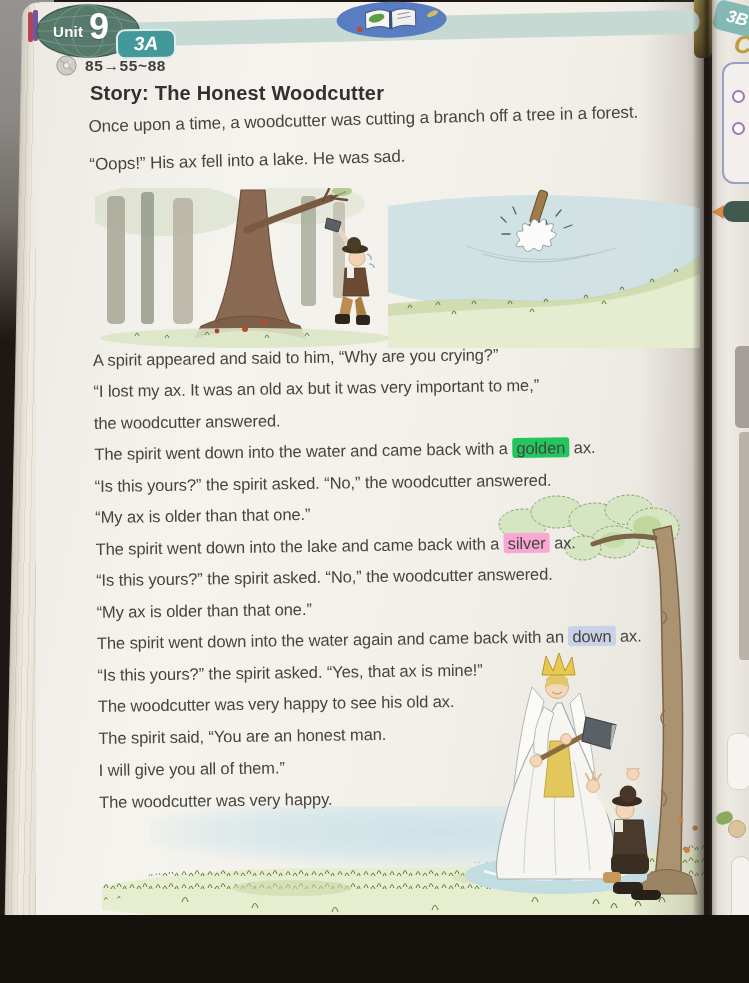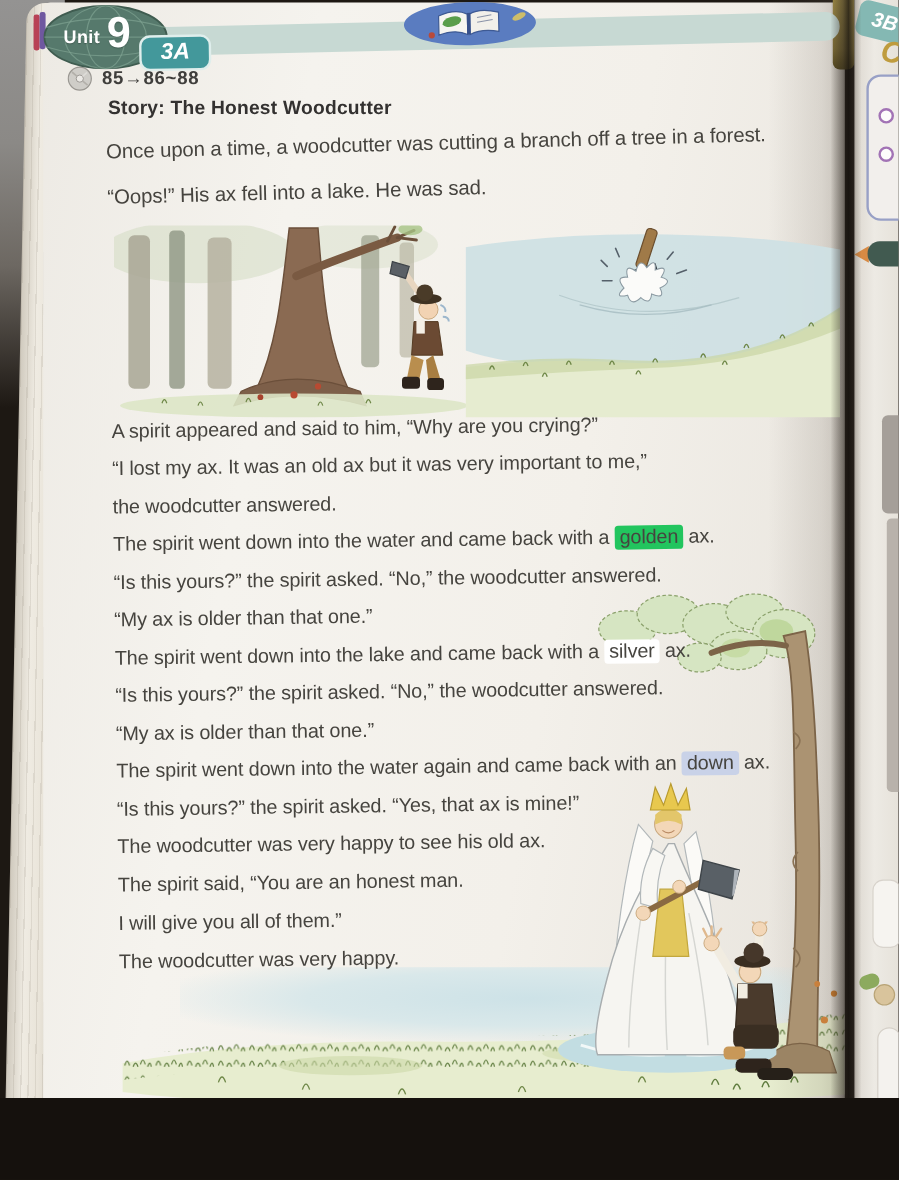--- a/index.html
+++ b/index.html
@@ -40,31 +40,31 @@
     font-size:15px;letter-spacing:.3px;text-shadow:0 1px 1px rgba(0,0,0,.25);}
   .unit-badge .txt-num{position:absolute;left:53px;top:2px;color:#fff;font-weight:bold;font-size:36px;
     text-shadow:0 1px 1px rgba(0,0,0,.25);}
   .level-pill{position:absolute;left:116px;top:29px;width:60px;height:30px;z-index:8;
     background:#43989b;border:2px solid #dfeeec;border-radius:9px;box-sizing:border-box;
     display:flex;align-items:center;justify-content:center;
     color:#fff;font-weight:bold;font-style:italic;font-size:19px;transform:rotate(-1deg);}
   .audio-row{position:absolute;left:56px;top:55px;z-index:6;display:flex;align-items:center;gap:8px;}
   .audio-text{font-size:15.5px;font-weight:bold;color:#3f3e3c;letter-spacing:.6px;}
   
-  .title{position:absolute;left:90px;top:82px;z-index:6;font-size:16px;font-weight:bold;
+  .title{position:absolute;left:90px;top:82px;z-index:6;font-size:20px;font-weight:bold;
     color:#333130;letter-spacing:.2px;}
   .intro{position:absolute;left:88px;top:108px;z-index:6;font-size:17px;color:#46443f;
     line-height:38px;white-space:nowrap;transform:rotate(-1.5deg);transform-origin:left top;
     letter-spacing:-0.1px;}
   .story{position:absolute;left:88px;top:0;z-index:6;font-size:16.5px;color:#46443f;
     transform:rotate(-0.8deg);transform-origin:left top;letter-spacing:-0.1px;}
   .sl{position:absolute;left:0;white-space:nowrap;}
   .hl{padding:1px 4px;border-radius:3px;}
   .hl-gold{background:#22c55e;}
-  .hl-silver{background:#ffffff;}
+  .hl-silver{background:#f9a8d4;}
   .hl-iron{background:#c9d2e8;}
   
   .illus{position:absolute;z-index:3;}
   .waterband{position:absolute;left:150px;top:806px;width:530px;height:62px;z-index:2;
     background:radial-gradient(ellipse at 55% 42%,#cde2e7 0%,#d9e8ea 45%,rgba(246,244,240,0) 78%);}
   
   .pagenum{position:absolute;left:365px;top:918px;width:46px;height:56px;z-index:7;
     background:#514f4b;border-radius:17px 17px 11px 11px;text-align:center;
     box-shadow:0 0 0 2px rgba(60,56,52,.35);}
   .pagenum .num{color:#fff;font-size:21px;font-weight:bold;margin-top:7px;}
@@ -143,21 +143,21 @@
   <div class="level-pill">3A</div>
 
   <div class="audio-row">
     <svg width="21" height="21" viewBox="0 0 21 21">
       <circle cx="10.5" cy="10.5" r="9.6" fill="#cfcdc8" stroke="#9a9792" stroke-width="1"></circle>
       <circle cx="10.5" cy="10.5" r="3" fill="#eceae6" stroke="#9a9792" stroke-width=".8"></circle>
       <line x1="4" y1="5" x2="8" y2="8.4" stroke="#b3b0aa" stroke-width="1.4"></line>
       <line x1="13" y1="12.6" x2="17" y2="16" stroke="#b3b0aa" stroke-width="1.4"></line>
       <line x1="16.6" y1="5.4" x2="12.8" y2="8.6" stroke="#dedcd8" stroke-width="1.4"></line>
     </svg>
-    <span class="audio-text">85→86~88</span>
+    <span class="audio-text">85→55~88</span>
   </div>
 
   <div class="title">Story: The Honest Woodcutter</div>
 
   <div class="intro">
     <div>Once upon a time, a woodcutter was cutting a branch off a tree in a forest.</div>
     <div>“Oops!”  His ax fell into a lake.  He was sad.</div>
   </div>
 
   <div class="illus" style="left:95px;top:188px;">

